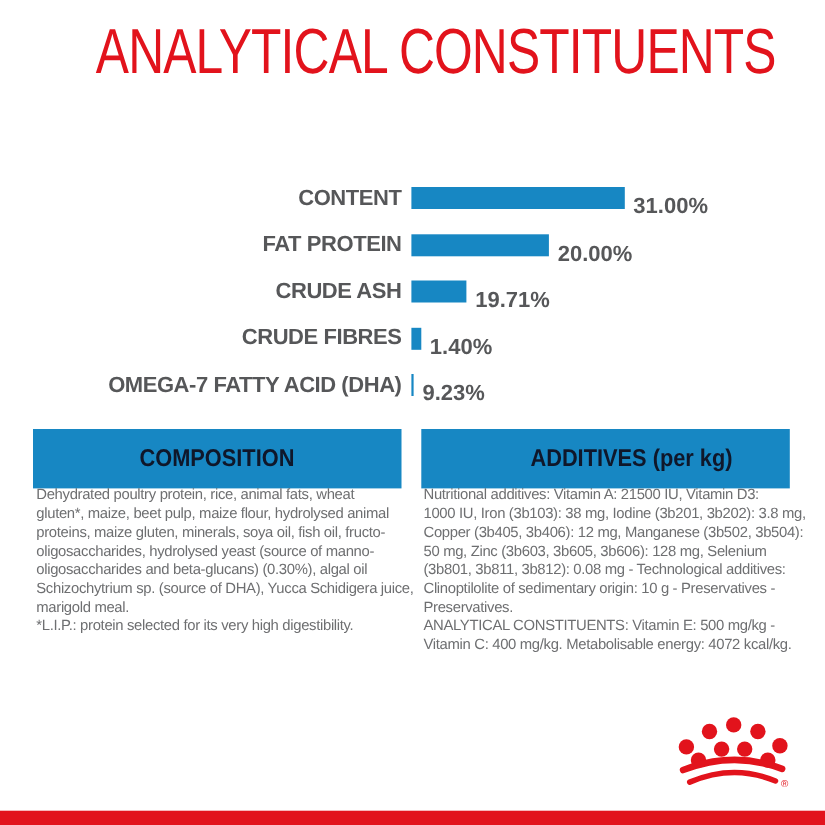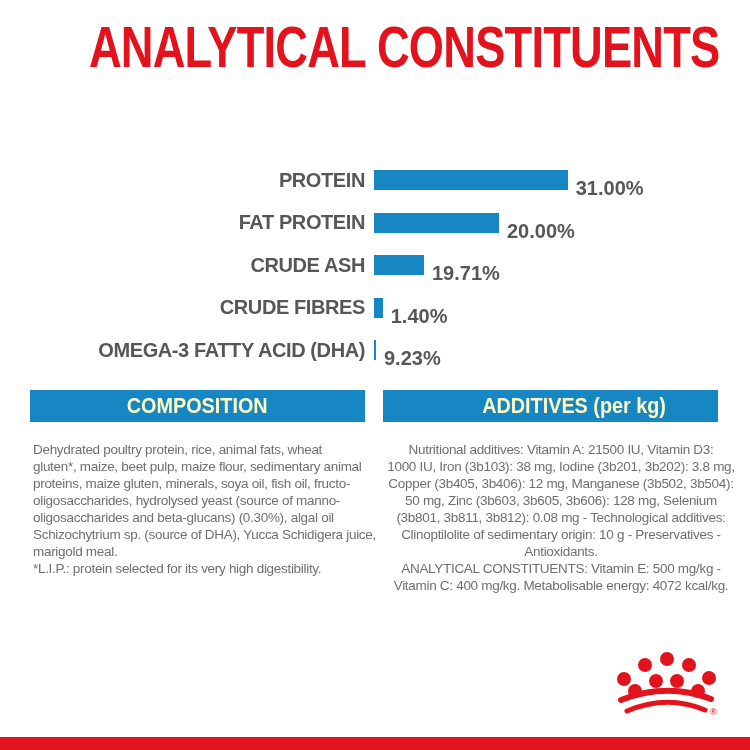--- a/index.html
+++ b/index.html
@@ -8,114 +8,114 @@
     --label-gray:#565759;
     --body-gray:#6e6f71;
   }
   *{margin:0;padding:0;box-sizing:border-box;}
   html,body{background:#fff;}
   body{font-family:"Liberation Sans", sans-serif;}
   .page{position:relative;width:750px;height:750px;background:#fff;overflow:hidden;}
 
   
   .title{position:absolute;top:14px;left:0;width:750px;height:66px;line-height:66px;
-    text-align:center;color:var(--red);font-weight:bold;font-size:58px;letter-spacing:-1px;}
+    text-align:center;color:var(--red);font-weight:normal;font-size:58px;letter-spacing:-1px;}
   .title span{display:inline-block;transform:scaleX(0.78);white-space:nowrap;}
 
   
   .chart{position:absolute;top:170px;left:0;width:750px;}
   .crow{display:flex;align-items:center;height:20px;margin-bottom:22.5px;}
   .clbl{width:365px;text-align:right;font-weight:bold;font-size:20px;color:var(--label-gray);
     letter-spacing:-0.4px;white-space:nowrap;}
   .cbar{height:20px;margin-left:9px;background:var(--blue);flex:0 0 auto;}
   .cval{margin-left:8px;font-weight:bold;font-size:20px;color:var(--label-gray);white-space:nowrap;margin-top:17px;}
 
   
-  .hdr{position:absolute;top:390px;height:32px;background:var(--blue);color:#fef9c3;
+  .hdr{position:absolute;top:390px;height:54px;background:var(--blue);color:#0f172a;
     display:flex;align-items:center;justify-content:center;font-weight:bold;font-size:22px;}
   .hdr span{display:inline-block;transform:scaleX(0.9);white-space:nowrap;}
   .hdr.comp{left:30px;width:335px;}
   .hdr.add{left:383px;width:335px;padding-left:47px;}
 
   
   .col{position:absolute;top:441px;font-size:13.5px;line-height:17px;color:var(--body-gray);
     letter-spacing:-0.3px;}
   .col .tl{white-space:nowrap;}
   .col.comp-text{left:33px;width:340px;}
-  .col.add-text{left:385px;width:352px;text-align:center;}
+  .col.add-text{left:385px;width:352px;}
 
   
   .crown{position:absolute;left:610px;top:649px;width:108px;height:70px;}
 
   
   .redbar{position:absolute;left:0;top:737px;width:750px;height:13px;background:var(--red);}
 </style>
 </head>
 <body>
 
 <div class="page">
 
   <div class="title">
     <span>ANALYTICAL CONSTITUENTS</span>
   </div>
 
   <div class="chart">
     <div class="crow">
-      <span class="clbl">PROTEIN</span>
+      <span class="clbl">CONTENT</span>
       <div class="cbar" style="width: 193.75px;"></div>
       <span class="cval">31.00%</span>
     </div>
     <div class="crow">
       <span class="clbl">FAT PROTEIN</span>
       <div class="cbar" style="width: 125px;"></div>
       <span class="cval">20.00%</span>
     </div>
     <div class="crow">
       <span class="clbl">CRUDE ASH</span>
       <div class="cbar" style="width: 50px;"></div>
       <span class="cval">19.71%</span>
     </div>
     <div class="crow">
       <span class="clbl">CRUDE FIBRES</span>
       <div class="cbar" style="width: 8.75px;"></div>
       <span class="cval">1.40%</span>
     </div>
     <div class="crow">
-      <span class="clbl">OMEGA-3 FATTY ACID (DHA)</span>
+      <span class="clbl">OMEGA-7 FATTY ACID (DHA)</span>
       <div class="cbar" style="width: 2px;"></div>
       <span class="cval">9.23%</span>
     </div>
   </div>
 
   <div class="hdr comp">
     <span>COMPOSITION</span>
   </div>
   <div class="hdr add">
     <span>ADDITIVES (per kg)</span>
   </div>
 
   <div class="col comp-text">
     <div class="tl">Dehydrated poultry protein, rice, animal fats, wheat</div>
-    <div class="tl">gluten*, maize, beet pulp, maize flour, sedimentary animal</div>
+    <div class="tl">gluten*, maize, beet pulp, maize flour, hydrolysed animal</div>
     <div class="tl">proteins, maize gluten, minerals, soya oil, fish oil, fructo-</div>
     <div class="tl">oligosaccharides, hydrolysed yeast (source of manno-</div>
     <div class="tl">oligosaccharides and beta-glucans) (0.30%), algal oil</div>
     <div class="tl">Schizochytrium sp. (source of DHA), Yucca Schidigera juice,</div>
     <div class="tl">marigold meal.</div>
     <div class="tl">*L.I.P.: protein selected for its very high digestibility.</div>
   </div>
 
   <div class="col add-text">
     <div class="tl">Nutritional additives: Vitamin A: 21500 IU, Vitamin D3:</div>
     <div class="tl">1000 IU, Iron (3b103): 38 mg, Iodine (3b201, 3b202): 3.8 mg,</div>
     <div class="tl">Copper (3b405, 3b406): 12 mg, Manganese (3b502, 3b504):</div>
     <div class="tl">50 mg, Zinc (3b603, 3b605, 3b606): 128 mg, Selenium</div>
     <div class="tl">(3b801, 3b811, 3b812): 0.08 mg - Technological additives:</div>
     <div class="tl">Clinoptilolite of sedimentary origin: 10 g - Preservatives -</div>
-    <div class="tl">Antioxidants.</div>
+    <div class="tl">Preservatives.</div>
     <div class="tl">ANALYTICAL CONSTITUENTS: Vitamin E: 500 mg/kg -</div>
     <div class="tl">Vitamin C: 400 mg/kg. Metabolisable energy: 4072 kcal/kg.</div>
   </div>
 
   <svg class="crown" viewBox="0 0 108 70" xmlns="http://www.w3.org/2000/svg">
     <g fill="#e2131c">
       <circle cx="14" cy="30" r="7"></circle>
       <circle cx="35" cy="16" r="7"></circle>
       <circle cx="57" cy="10" r="7"></circle>
       <circle cx="79" cy="16" r="7"></circle>

